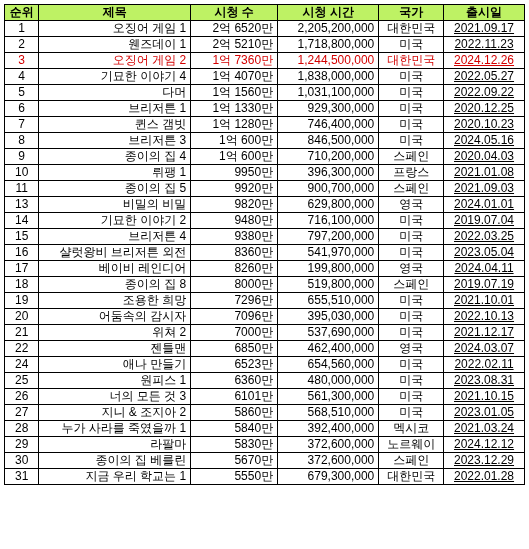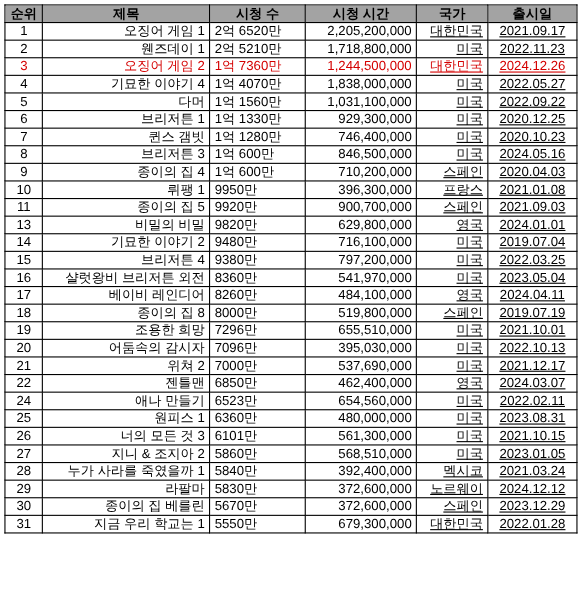--- a/index.html
+++ b/index.html
@@ -23,27 +23,27 @@
     border: 1px solid #000;
     font-size: 12px;
     line-height: 15px;
     padding: 0 4px;
     white-space: nowrap;
     overflow: hidden;
   }
   th {
     font-weight: 700;
     text-align: center;
-    background: #a3a3a3;
+    background: #bef264;
   }
   td.rank  { text-align: center; }
   td.title { text-align: right; }
-  td.views { text-align: left; }
+  td.views { text-align: right; }
   td.hours { text-align: right; }
-  td.country { text-align: right; text-decoration: underline; }
+  td.country { text-align: center; }
   td.date  { text-align: center; text-decoration: underline; }
   tr.highlight td { color: #d40000; }
   col.c-rank    { width: 34px; }
   col.c-title   { width: 150px; }
   col.c-views   { width: 86px; }
   col.c-hours   { width: 100px; }
   col.c-country { width: 64px; }
   col.c-date    { width: 80px; }
 </style>
 </head>
@@ -187,21 +187,21 @@
           <td class="title">샬럿왕비 브리저튼 외전</td>
           <td class="views">8360만</td>
           <td class="hours">541,970,000</td>
           <td class="country">미국</td>
           <td class="date">2023.05.04</td>
         </tr>
         <tr>
           <td class="rank">17</td>
           <td class="title">베이비 레인디어</td>
           <td class="views">8260만</td>
-          <td class="hours">484,100,000</td>
+          <td class="hours">199,800,000</td>
           <td class="country">영국</td>
           <td class="date">2024.04.11</td>
         </tr>
         <tr>
           <td class="rank">18</td>
           <td class="title">종이의 집 8</td>
           <td class="views">8000만</td>
           <td class="hours">519,800,000</td>
           <td class="country">스페인</td>
           <td class="date">2019.07.19</td>

